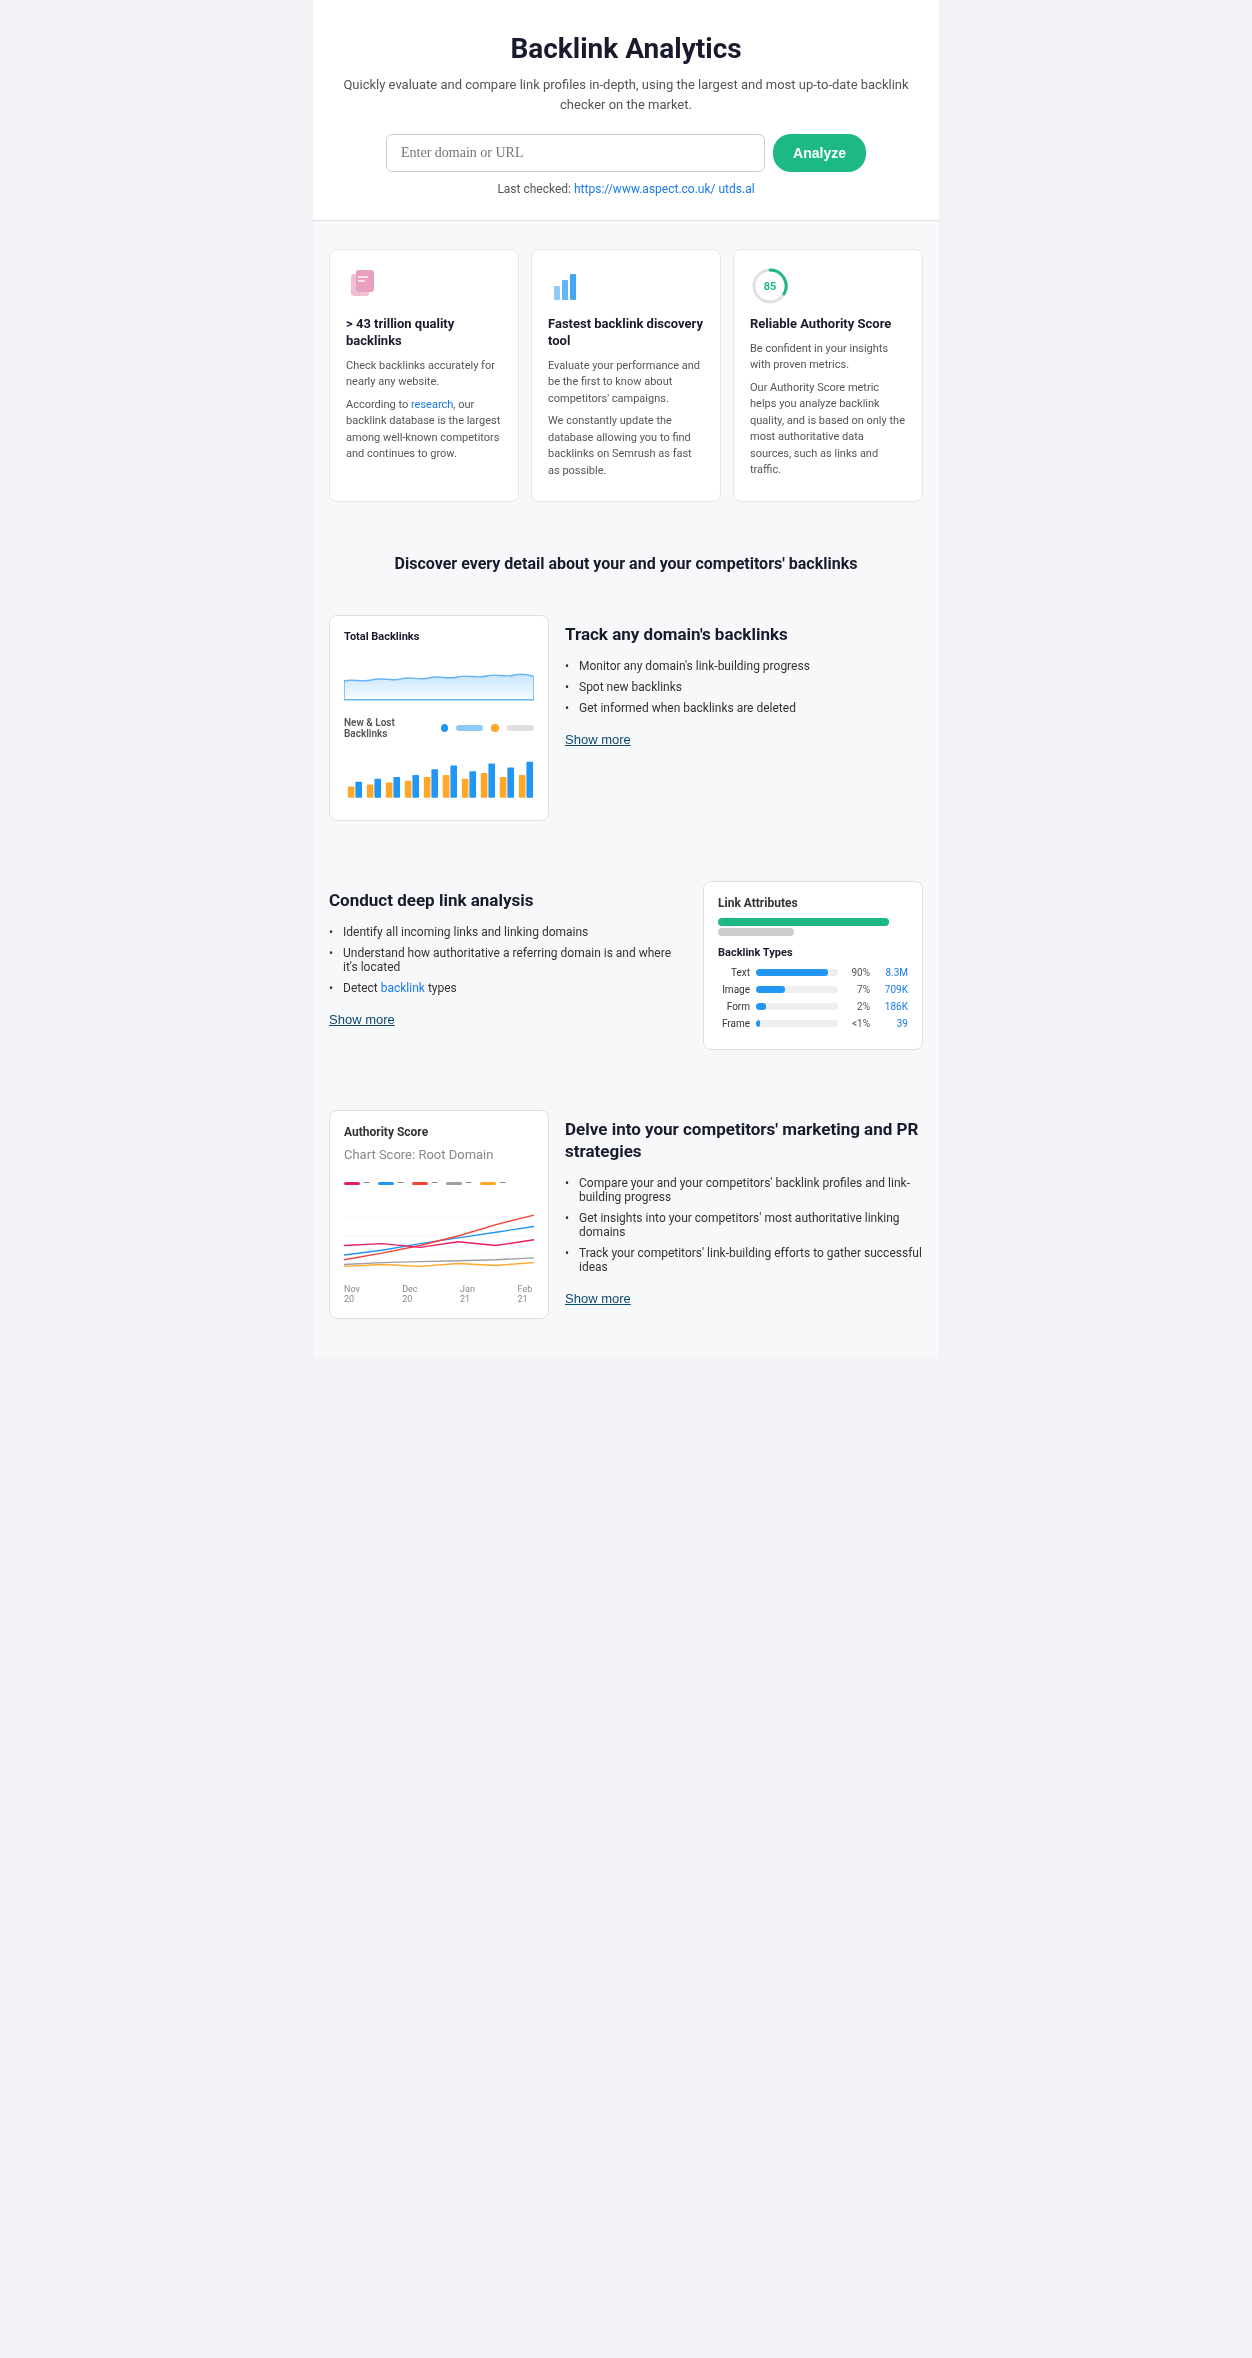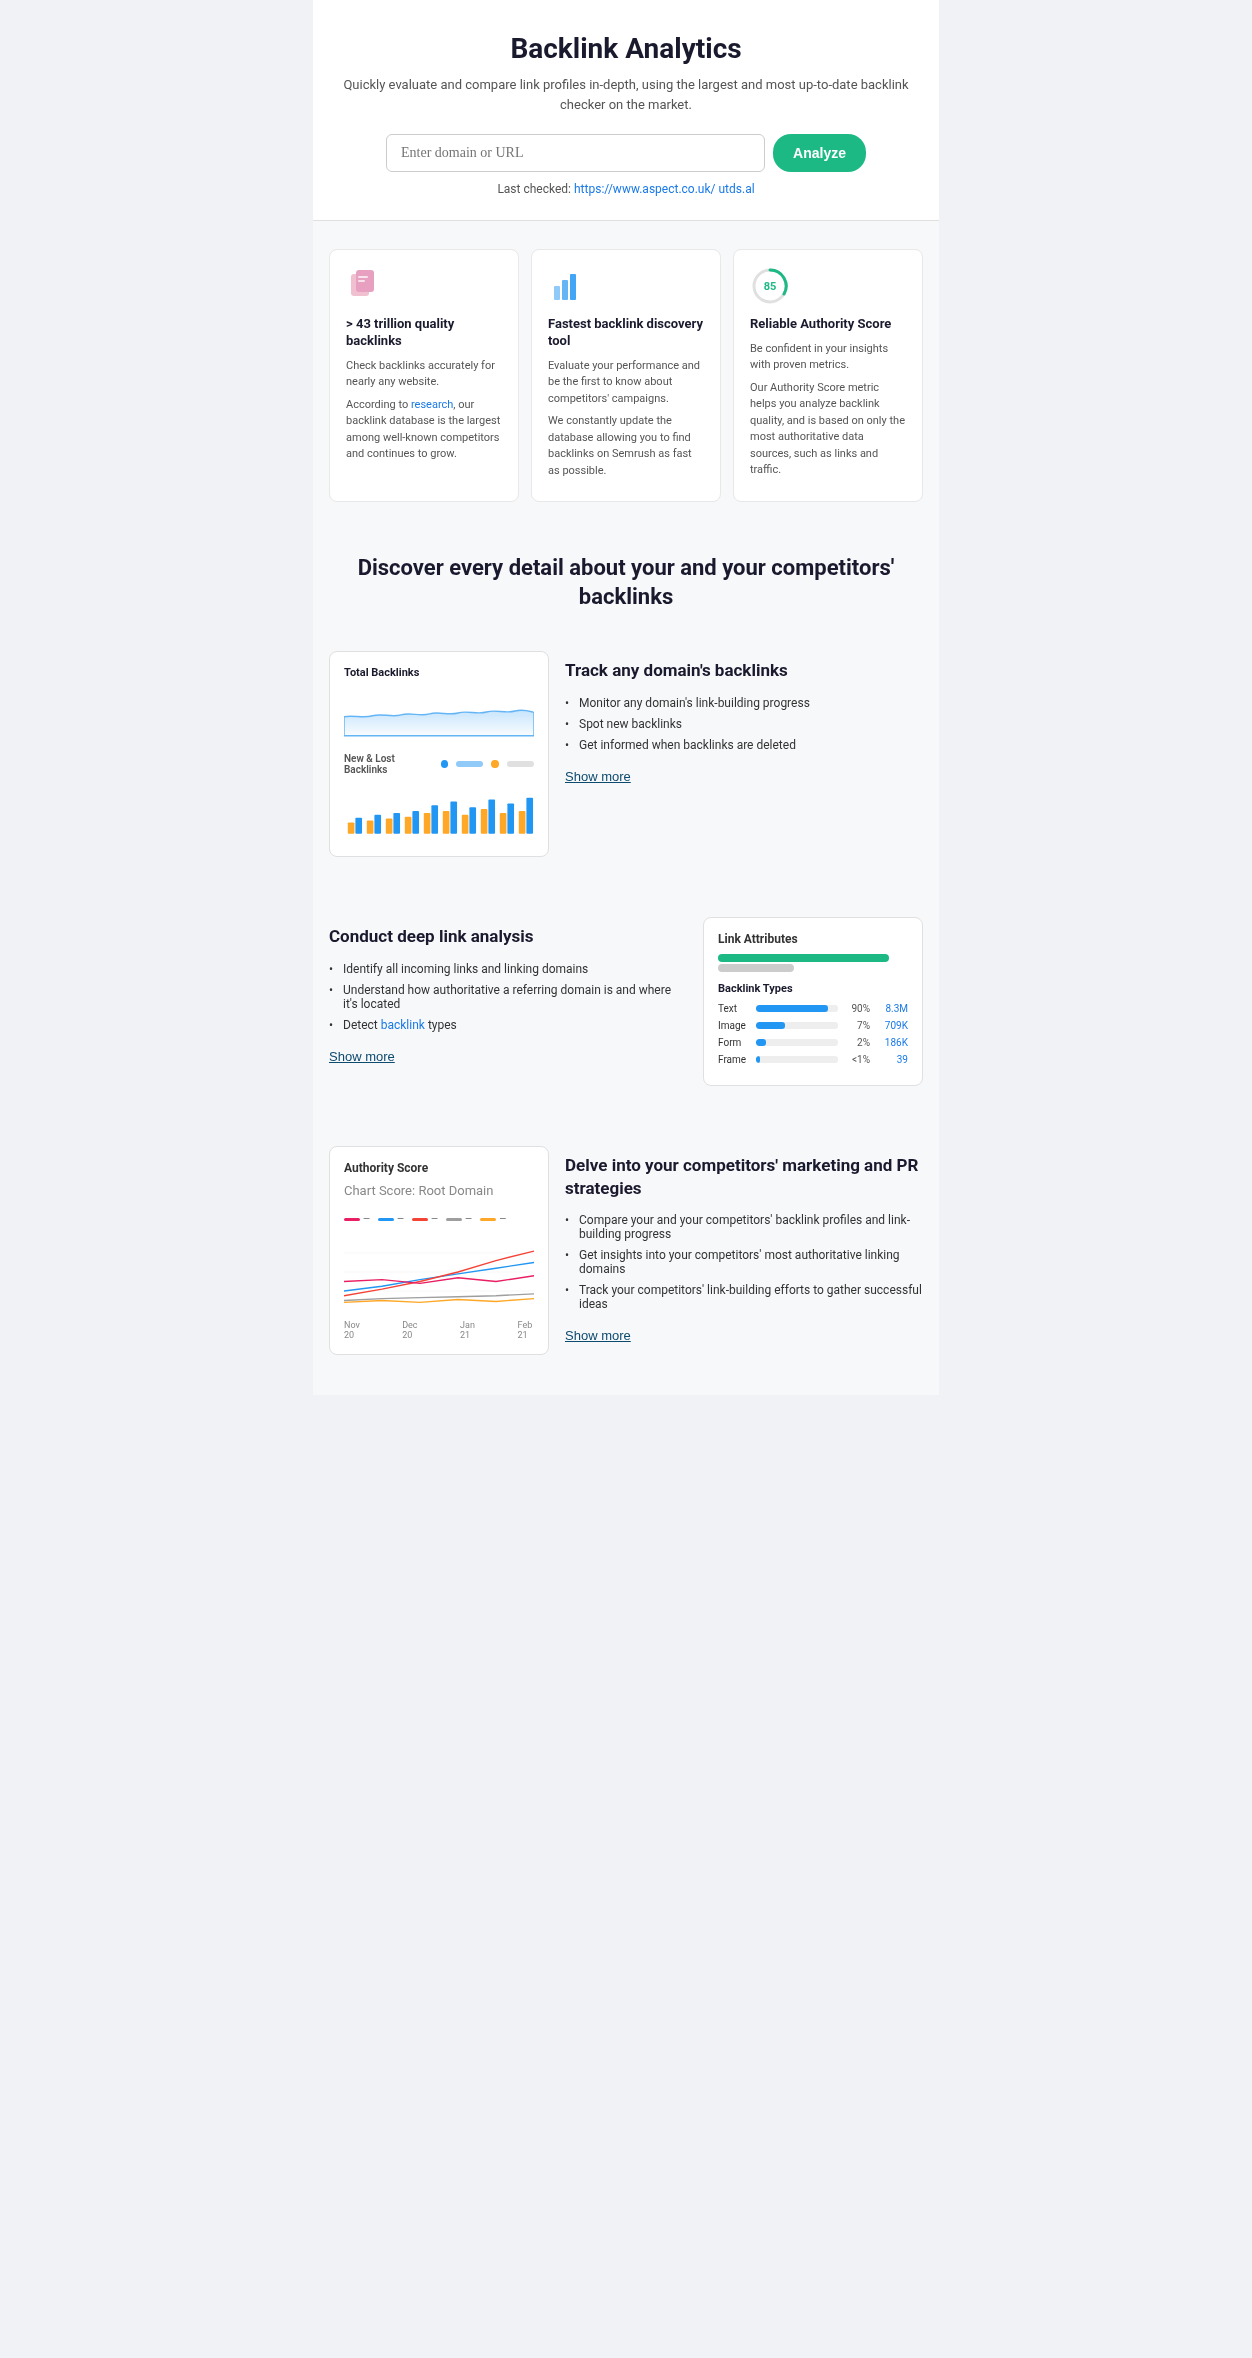--- a/index.html
+++ b/index.html
@@ -104,21 +104,21 @@
       color: #1a7ae8;
       text-decoration: none;
     }
 
     
     .discover-section {
       background: #f7f8fa;
       padding: 24px 16px 0;
     }
     .discover-title {
-      font-size: 22px;
+      font-size: 16px;
       font-weight: 700;
       text-align: center;
       color: #1a1a2e;
       margin-bottom: 20px;
       line-height: 1.3;
     }
 
     
     .feature-row {
       display: flex;
@@ -248,20 +248,21 @@
     .btype-row {
       display: flex;
       align-items: center;
       gap: 6px;
       margin-bottom: 6px;
     }
     .btype-label {
       font-size: 10px;
       color: #333;
       width: 32px;
+      text-align: right;
     }
     .btype-bar-container {
       flex: 1;
       height: 7px;
       background: #eee;
       border-radius: 3px;
       overflow: hidden;
     }
     .btype-bar-fill {
       height: 100%;

